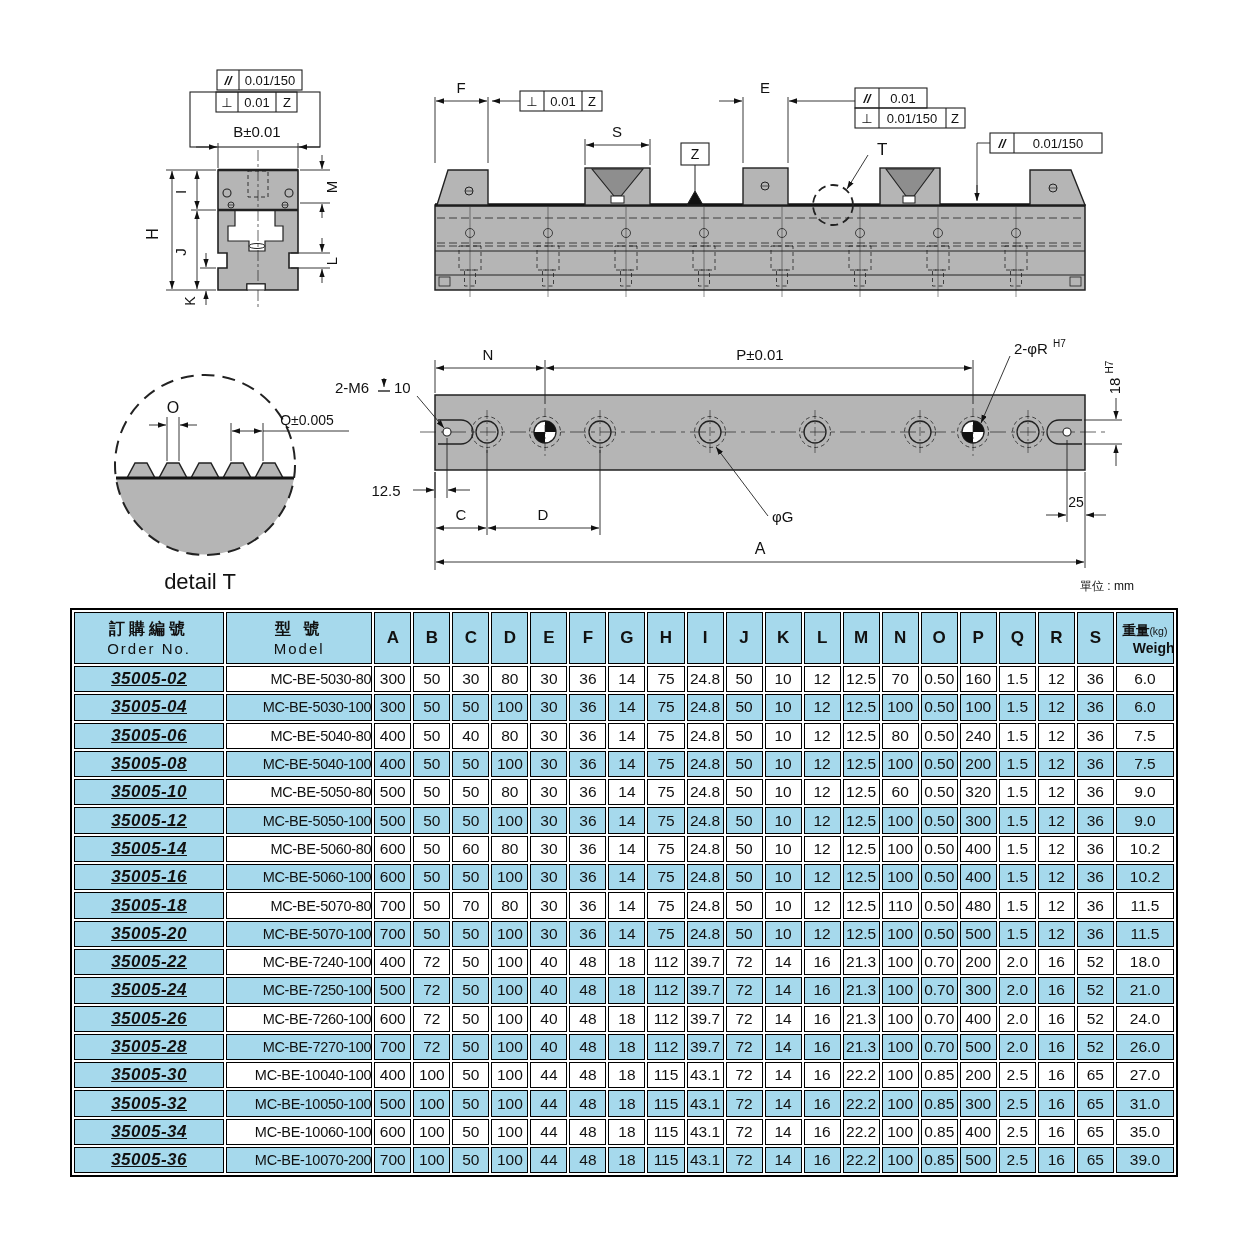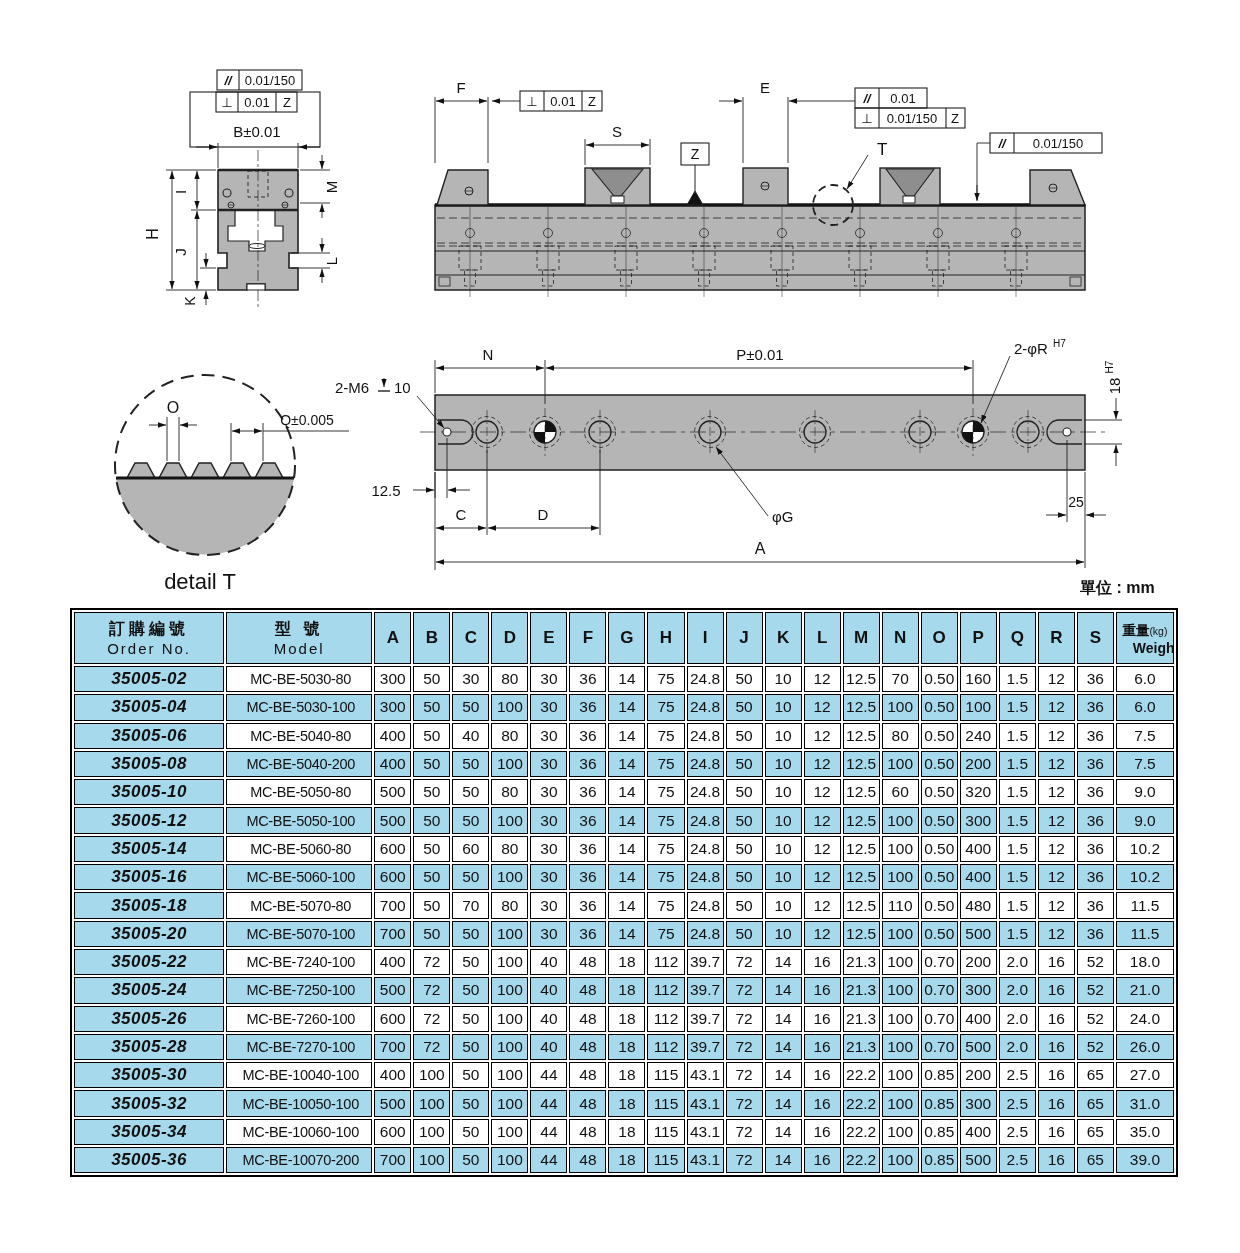--- a/index.html
+++ b/index.html
@@ -1,31 +1,31 @@
 <!DOCTYPE html>
 <html style="--blue: #a6d9ec;"><head>
 <meta charset="utf-8">
 <style>
   html,body{margin:0;padding:0;background:#fff;}
   body{width:1240px;height:1253px;font-family:"Liberation Sans",sans-serif;color:#111;}
   .page{position:relative;width:1240px;height:1253px;overflow:hidden;background:#fff;}
   svg text{fill:#111;font-family:"Liberation Sans",sans-serif;}
   .sym-par{font-style:italic;font-weight:bold;}
   .dwg{position:absolute;}
-  .unit-note{position:absolute;left:1080px;top:578px;font-size:16px;font-weight:bold;color:#111;}
+  .unit-note{position:absolute;left:1080px;top:578px;font-size:12px;font-weight:normal;color:#111;}
 
   
   .table-wrap{position:absolute;left:70px;top:608px;width:1108px;border:2.5px solid #000;background:#fff;box-sizing:border-box;}
   table.spec{width:100%;border-collapse:separate;border-spacing:2px;table-layout:fixed;}
   th,td{border:1px solid #000;text-align:center;vertical-align:middle;padding:0;box-sizing:border-box;overflow:hidden;white-space:nowrap;}
   th{background:var(--blue);height:52px;}
   td{height:26.3px;font-size:15.5px;background:#fff;}
   tr.alt td{background:var(--blue);}
-  td.td-order{background:var(--blue);font-weight:bold;font-style:italic;font-size:17px;letter-spacing:.5px;}
-  td.td-model{text-align:center;font-size:14.5px;padding-left:3px;letter-spacing:-.3px;margin-left:43px;}
+  td.td-order{background:var(--blue);font-weight:bold;font-style:italic;font-size:17px;letter-spacing:.5px;text-decoration:underline;}
+  td.td-model{text-align:right;font-size:14.5px;padding-left:3px;letter-spacing:-.3px;margin-left:43px;}
   td.td-weight{font-size:15.5px;}
   .th-zh{font-size:16px;font-weight:bold;letter-spacing:4px;}
   .th-en{font-size:15px;font-weight:normal;letter-spacing:2px;}
   .th-dim{font-size:17px;font-weight:bold;}
   .th-w-zh{font-size:13.5px;font-weight:bold;}
   .th-w-kg{font-size:10.5px;font-weight:normal;}
   .th-w-en{font-size:14px;font-weight:bold;padding-left:16px;}
 </style>
 </head>
 <body>
@@ -565,21 +565,21 @@
             <td class="td-val">80</td>
             <td class="td-val">0.50</td>
             <td class="td-val">240</td>
             <td class="td-val">1.5</td>
             <td class="td-val">12</td>
             <td class="td-val">36</td>
             <td class="td-weight">7.5</td>
           </tr>
           <tr class="alt">
             <td class="td-order">35005-08</td>
-            <td class="td-model">MC-BE-5040-200</td>
+            <td class="td-model">MC-BE-5040-100</td>
             <td class="td-val">400</td>
             <td class="td-val">50</td>
             <td class="td-val">50</td>
             <td class="td-val">100</td>
             <td class="td-val">30</td>
             <td class="td-val">36</td>
             <td class="td-val">14</td>
             <td class="td-val">75</td>
             <td class="td-val">24.8</td>
             <td class="td-val">50</td>

